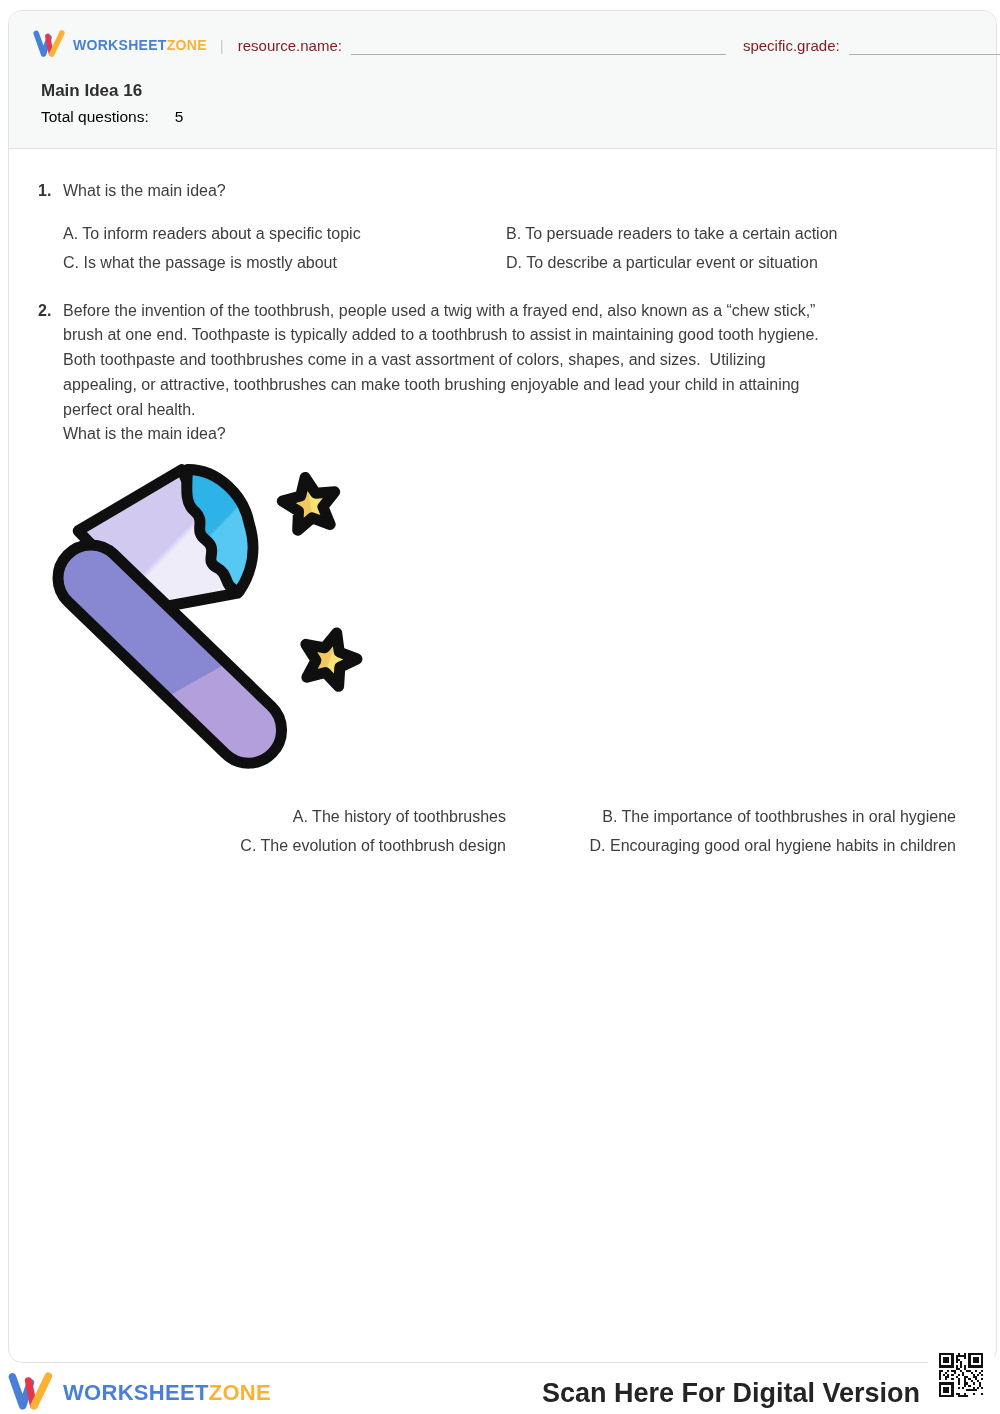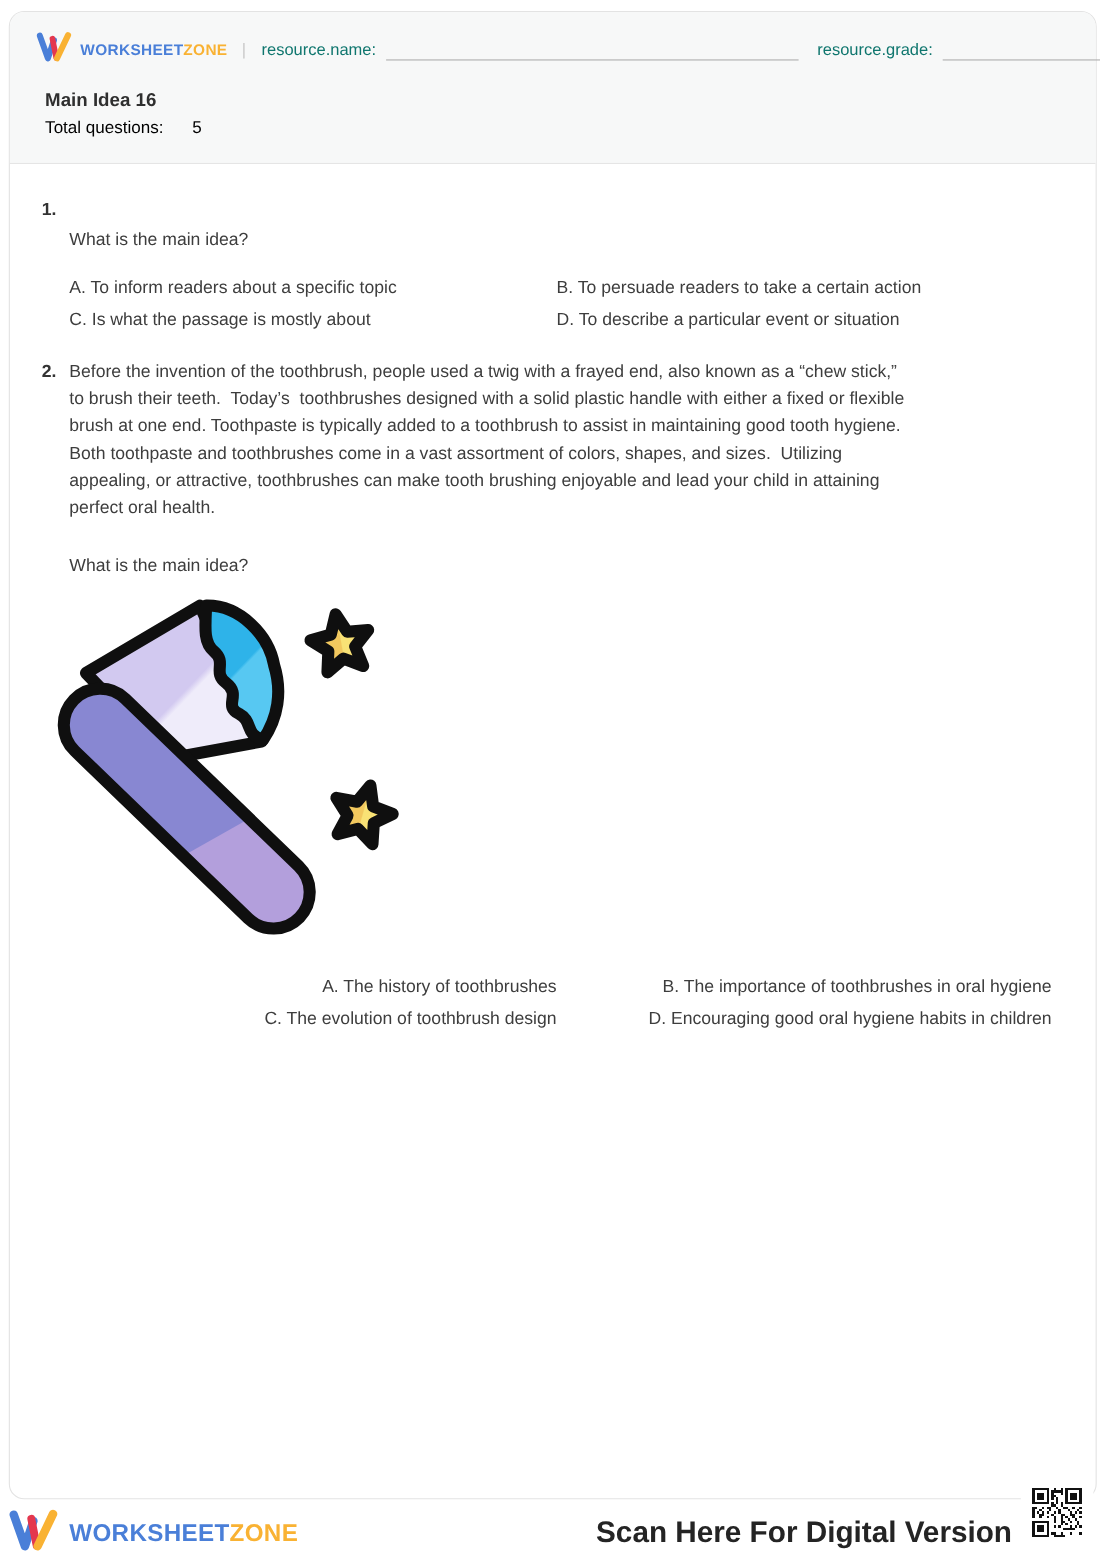--- a/index.html
+++ b/index.html
@@ -16,36 +16,36 @@
   .card-header {
     height:138px; background:#f7f8f8; border-bottom:1px solid #e3e3e3;
     border-radius:13px 13px 0 0; padding:20px 0 0 24px;
   }
   .brand-row { display:flex; align-items:center; height:28px; }
   .brand { display:flex; align-items:center; gap:7px; }
   .brand-text { font-size:14px; font-weight:800; letter-spacing:.3px; white-space:nowrap; }
   .brand-text .b1 { color:#4a7fd8; }
   .brand-text .b2 { color:#f9b233; }
   .pipe { color:#c9c9c9; font-size:15px; margin:0 14px 0 13px; }
-  .res-label { font-size:15px; color:#0f766e; white-space:nowrap; }
+  .res-label { font-size:15px; color:#7f1d1d; white-space:nowrap; }
   .fill-line { border-bottom:1px solid #aeaeae; height:14px; align-self:center; margin-top:6px; }
   .name-line { width:375px; margin-left:9px; }
   .grade-label { margin-left:17px; }
   .grade-line { flex:1; margin-left:9px; margin-right:-6px; }
   .ws-title { margin:22px 0 0 8px; font-size:17px; font-weight:700; color:#2f2f2f; }
   .ws-total { margin:7px 0 0 8px; font-size:15.5px; color:#000000; }
   .ws-total .val { margin-left:26px; }
   
   .card-body { padding:30px 40px 0 29px; }
   .q { display:flex; font-size:16px; line-height:24px; }
   .q + .q { margin-top:24px; }
   .q-num { width:25px; font-weight:700; color:#333; flex:none; }
   .q-content { flex:1; min-width:0; }
   .passage-line { line-height:24.7px; white-space:pre; }
-  .prompt { line-height:24.7px;margin-top:28px; }
+  .prompt { line-height:24.7px; }
   .options {
     display:grid; grid-template-columns:443px auto; row-gap:5px;
     margin-top:18px; line-height:24px;
   }
   .options.after-art { margin-top:16px;text-align:right; }
   .illustration { margin-top:8px; }
   .illustration svg { overflow:visible; display:block; }
   
   .footer-logo { position:absolute; left:8px; top:1371px; display:flex; align-items:center; gap:9px; }
   .footer-logo .brand-text { font-size:22px; letter-spacing:.3px; }
@@ -75,21 +75,21 @@
               <path d="M3.5,4 L11.5,26.5 L17.5,8.5" stroke="#4a7fd8" stroke-width="6" stroke-linecap="round" stroke-linejoin="round"></path>
               <path d="M16,7 L19.8,26" stroke="#e4374e" stroke-width="5.6" stroke-linecap="round"></path>
               <path d="M20.5,26.5 L31.5,3.5" stroke="#f9b233" stroke-width="6" stroke-linecap="round"></path>
             </svg>
           </span>
           <span class="brand-text"><span class="b1">WORKSHEET</span><span class="b2">ZONE</span></span>
         </div>
         <span class="pipe">|</span>
         <span class="res-label">resource.name:</span>
         <span class="fill-line name-line"></span>
-        <span class="res-label grade-label">resource.grade:</span>
+        <span class="res-label grade-label">specific.grade:</span>
         <span class="fill-line grade-line"></span>
       </div>
       <div class="ws-title">Main Idea 16</div>
       <div class="ws-total">
         <span>Total questions:</span><span class="val">5</span>
       </div>
     </div>
 
     <div class="card-body">
 
@@ -103,21 +103,20 @@
             <div>C. Is what the passage is mostly about</div>
             <div>D. To describe a particular event or situation</div>
           </div>
         </div>
       </div>
 
       <div class="q">
         <div class="q-num">2.</div>
         <div class="q-content">
           <div class="passage-line">Before the invention of the toothbrush, people used a twig with a frayed end, also known as a “chew stick,”</div>
-          <div class="passage-line">to brush their teeth.  Today’s  toothbrushes designed with a solid plastic handle with either a fixed or flexible</div>
           <div class="passage-line">brush at one end. Toothpaste is typically added to a toothbrush to assist in maintaining good tooth hygiene.</div>
           <div class="passage-line">Both toothpaste and toothbrushes come in a vast assortment of colors, shapes, and sizes.  Utilizing</div>
           <div class="passage-line">appealing, or attractive, toothbrushes can make tooth brushing enjoyable and lead your child in attaining</div>
           <div class="passage-line">perfect oral health.</div>
           <div class="prompt">What is the main idea?</div>
 
           <div class="illustration">
             <svg width="310" height="334" viewBox="0 0 310 334">
               <defs>
                 <linearGradient id="gPaste" x1="0" y1="0" x2="1" y2="0">

